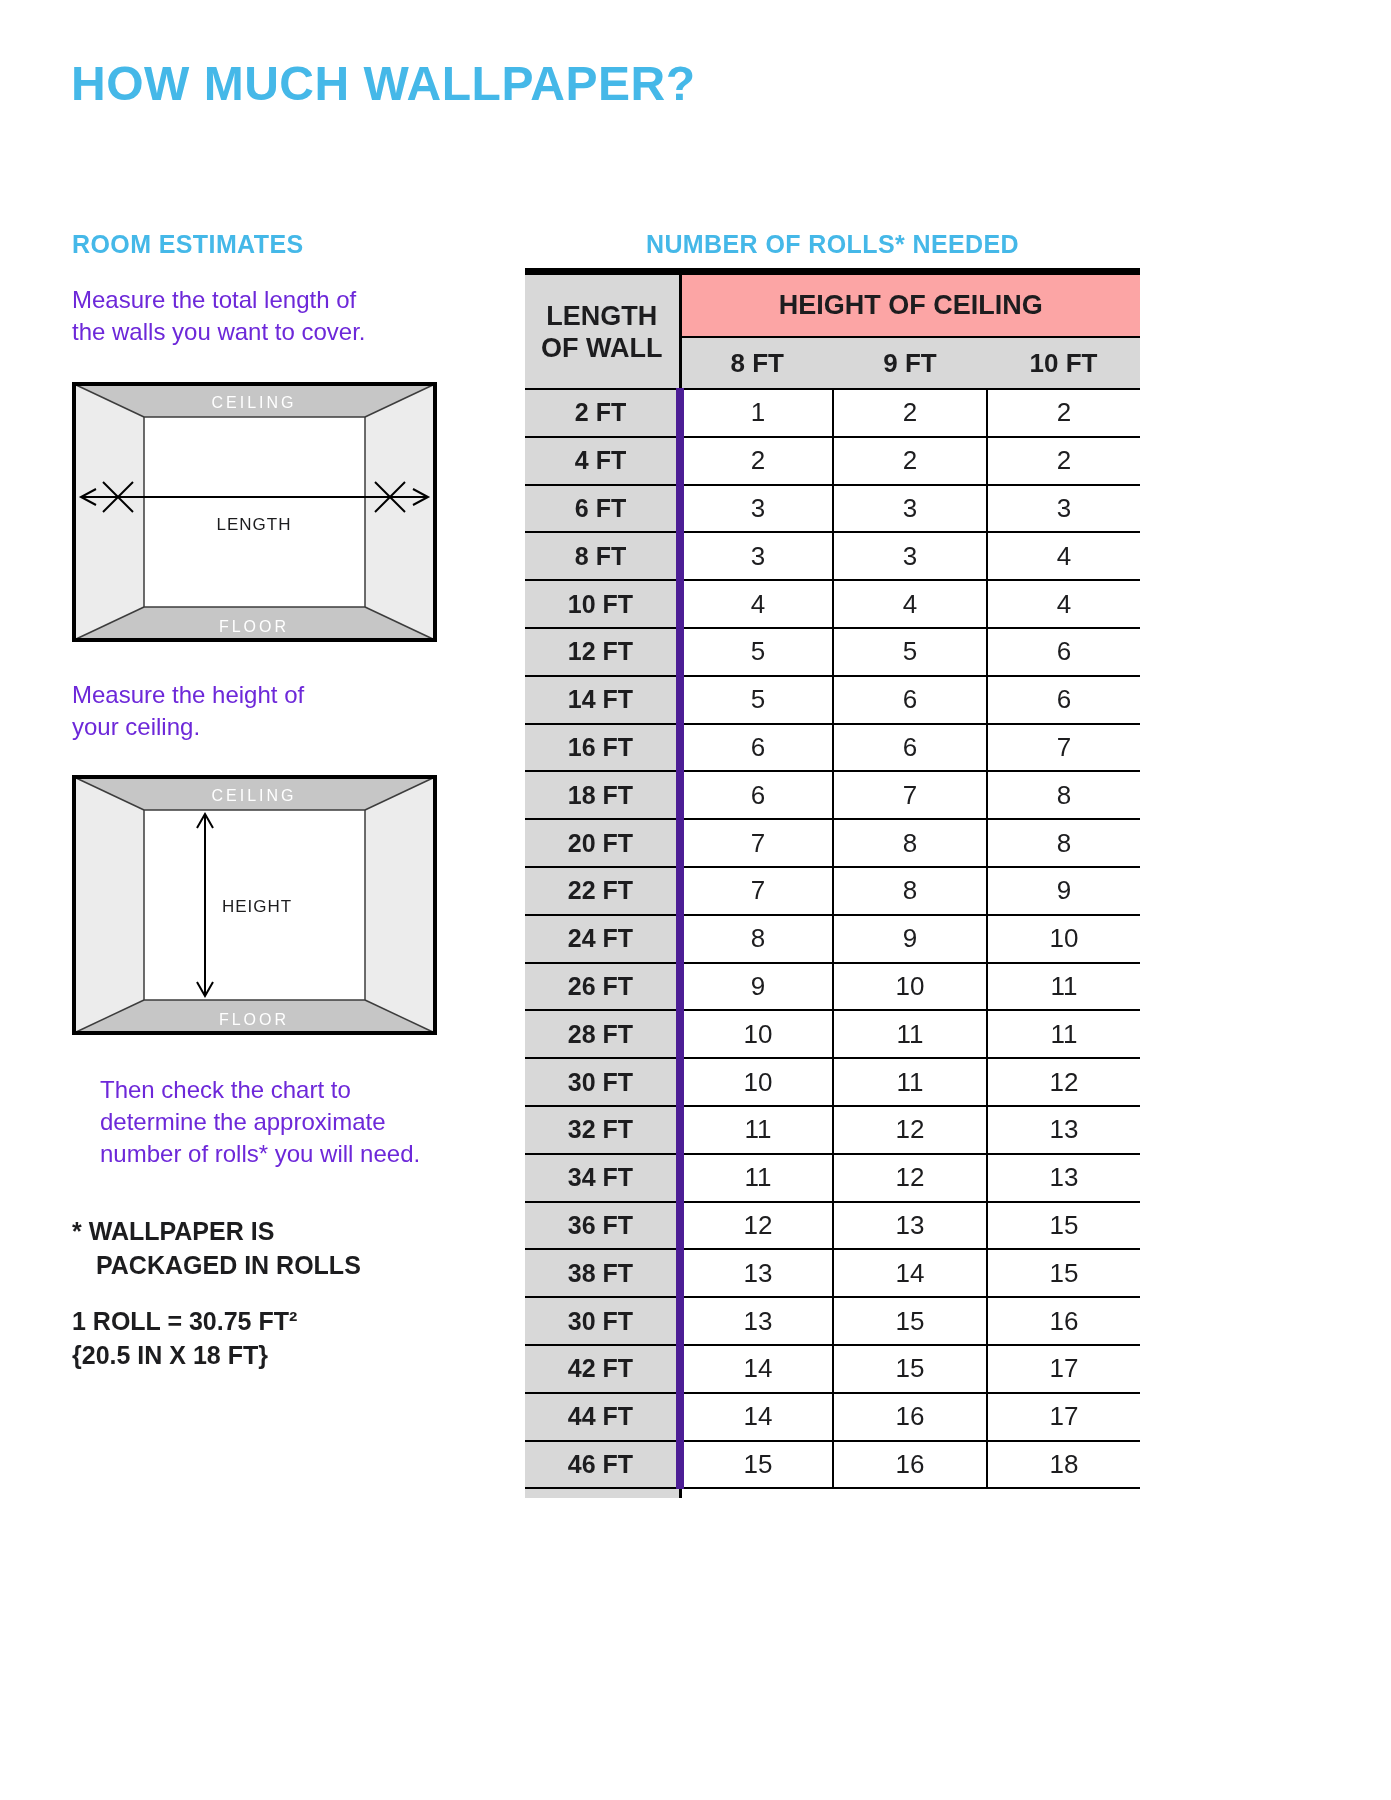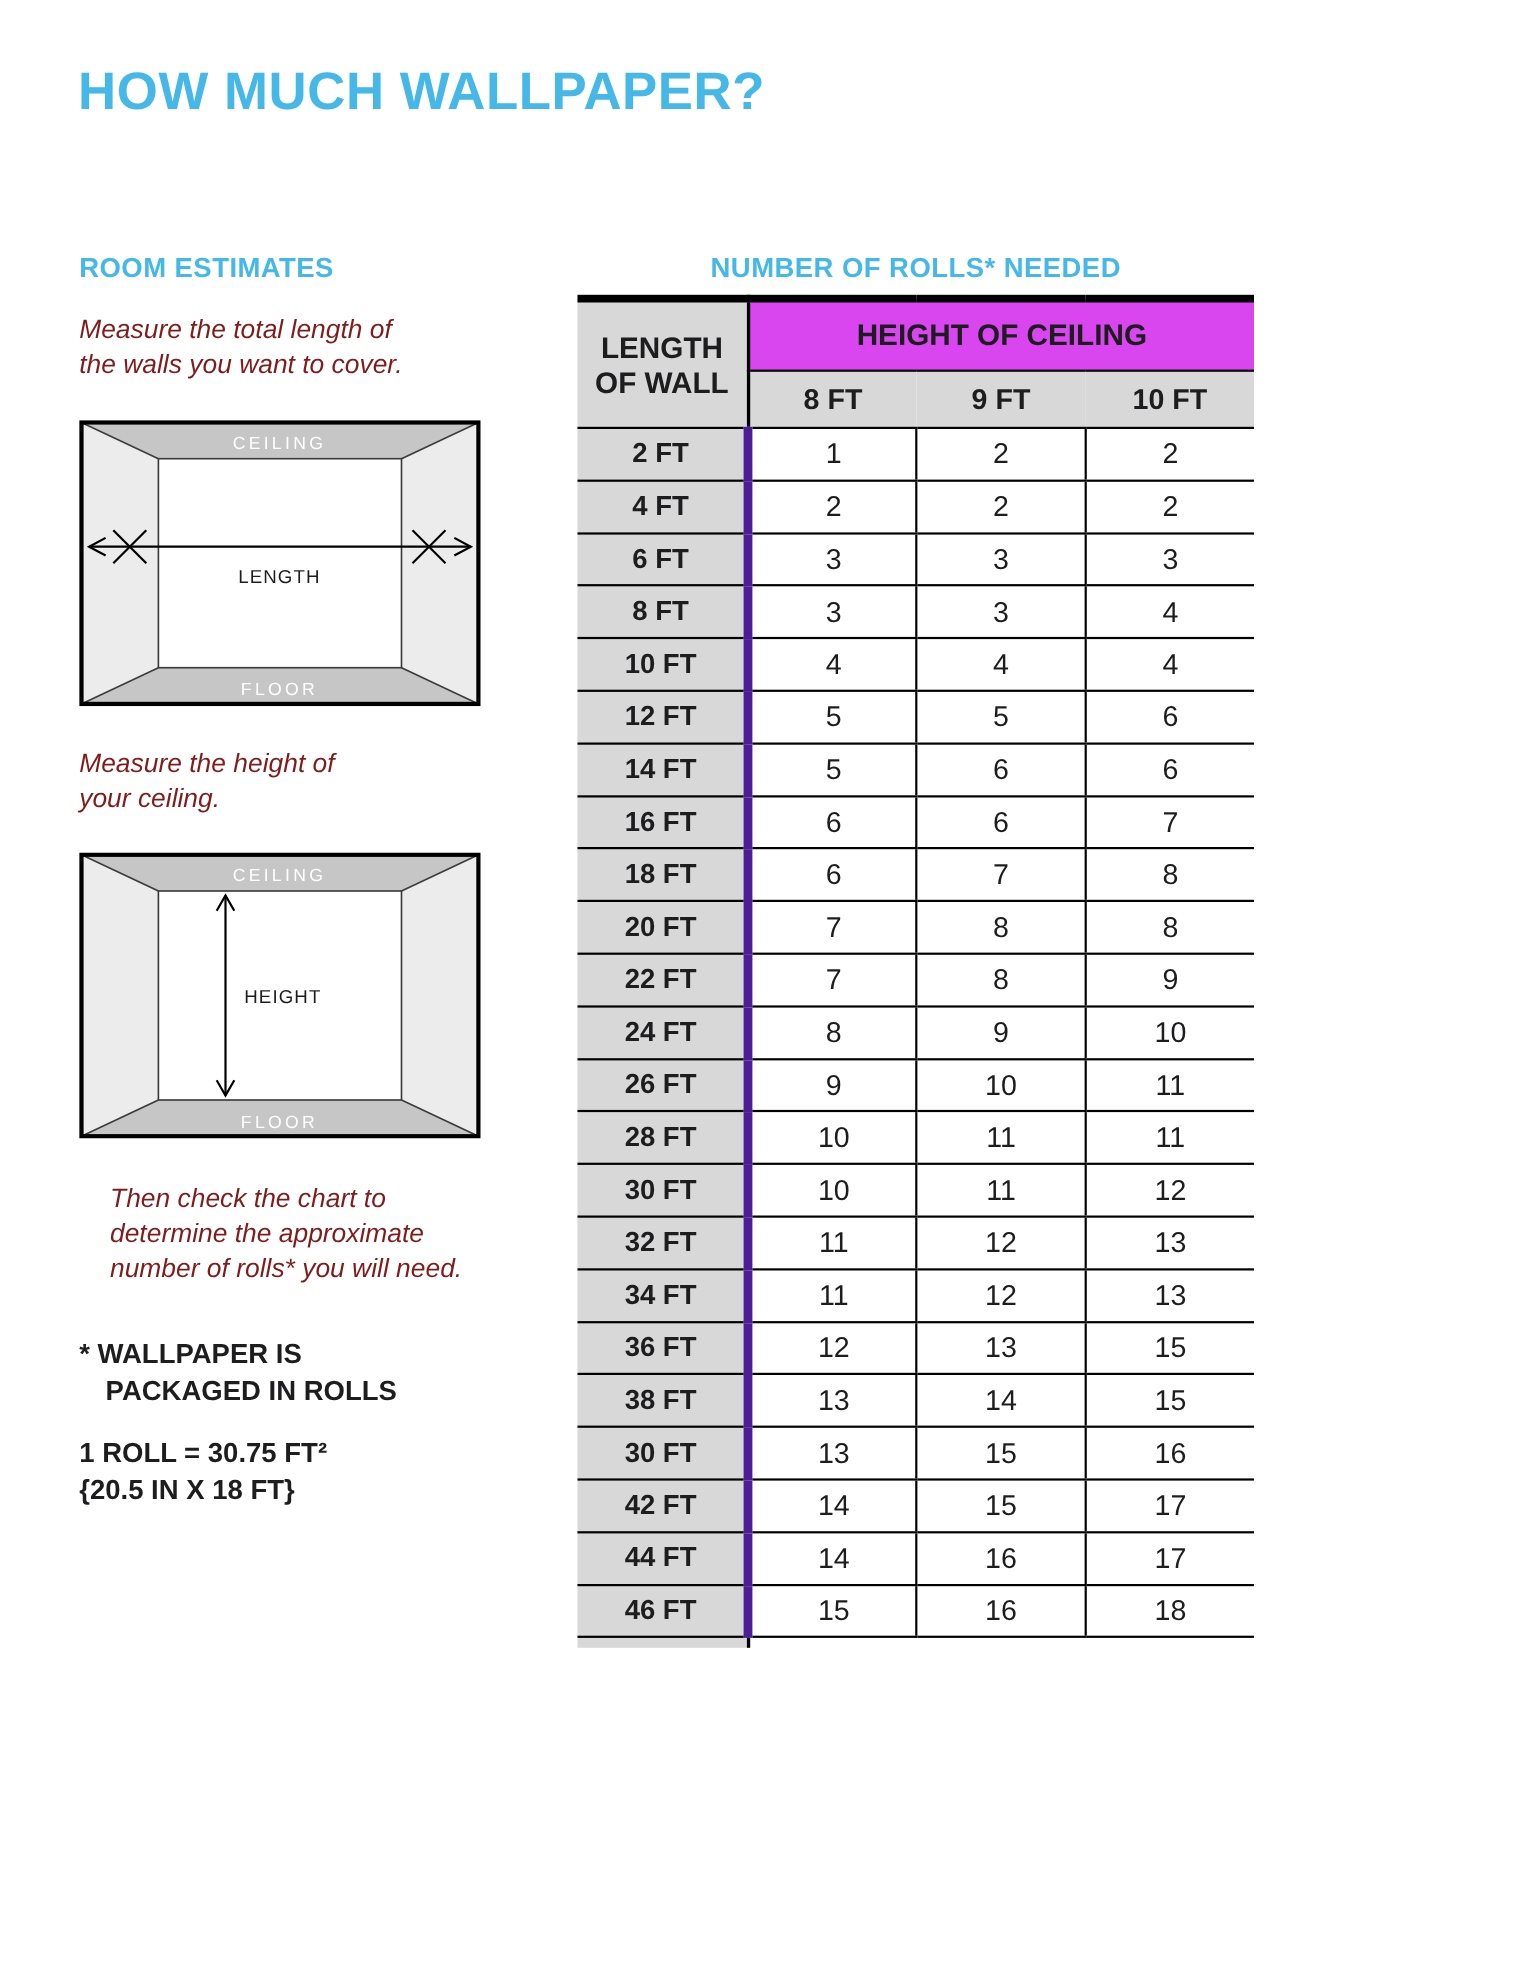--- a/index.html
+++ b/index.html
@@ -23,21 +23,21 @@
   .section-heading {
     font-size: 25px; font-weight: 700;
     color: #45b8e8; letter-spacing: 0.4px;
   }
   .heading-left { left: 72px; top: 230px; }
   .heading-right { left: 525px; top: 230px; width: 615px; text-align: center; }
 
   .instruction {
     left: 72px; width: 420px;
     font-size: 24px; line-height: 32px;
-    color: #7f1d1d; white-space: pre-line; font-style: italic;
+    color: #6d28d9; white-space: pre-line;
   }
   .p1 { top: 284px; }
   .p2 { top: 679px; }
   .p3 { top: 1074px; margin-left: 28px; }
 
   .bold-note {
     left: 72px; font-size: 25px; font-weight: 700;
     line-height: 34px; color: #1d1d1f;
   }
   .note { top: 1214px; }
@@ -59,21 +59,21 @@
     padding: 0;
   }
   .len-header {
     background: #d8d8d8;
     border-right: 3px solid #000;
     border-bottom: 2px solid #000;
     font-size: 27px; font-weight: 700;
     white-space: pre-line; line-height: 32px;
   }
   .ceiling-header {
-    background: #d946ef;
+    background: #fca5a5;
     border-bottom: 2px solid #000;
     font-size: 27px; font-weight: 700;
     height: 61px;
   }
   .sub-header {
     background: #d8d8d8;
     border-bottom: 2px solid #000;
     font-size: 26px; font-weight: 700;
     height: 50px;
   }

